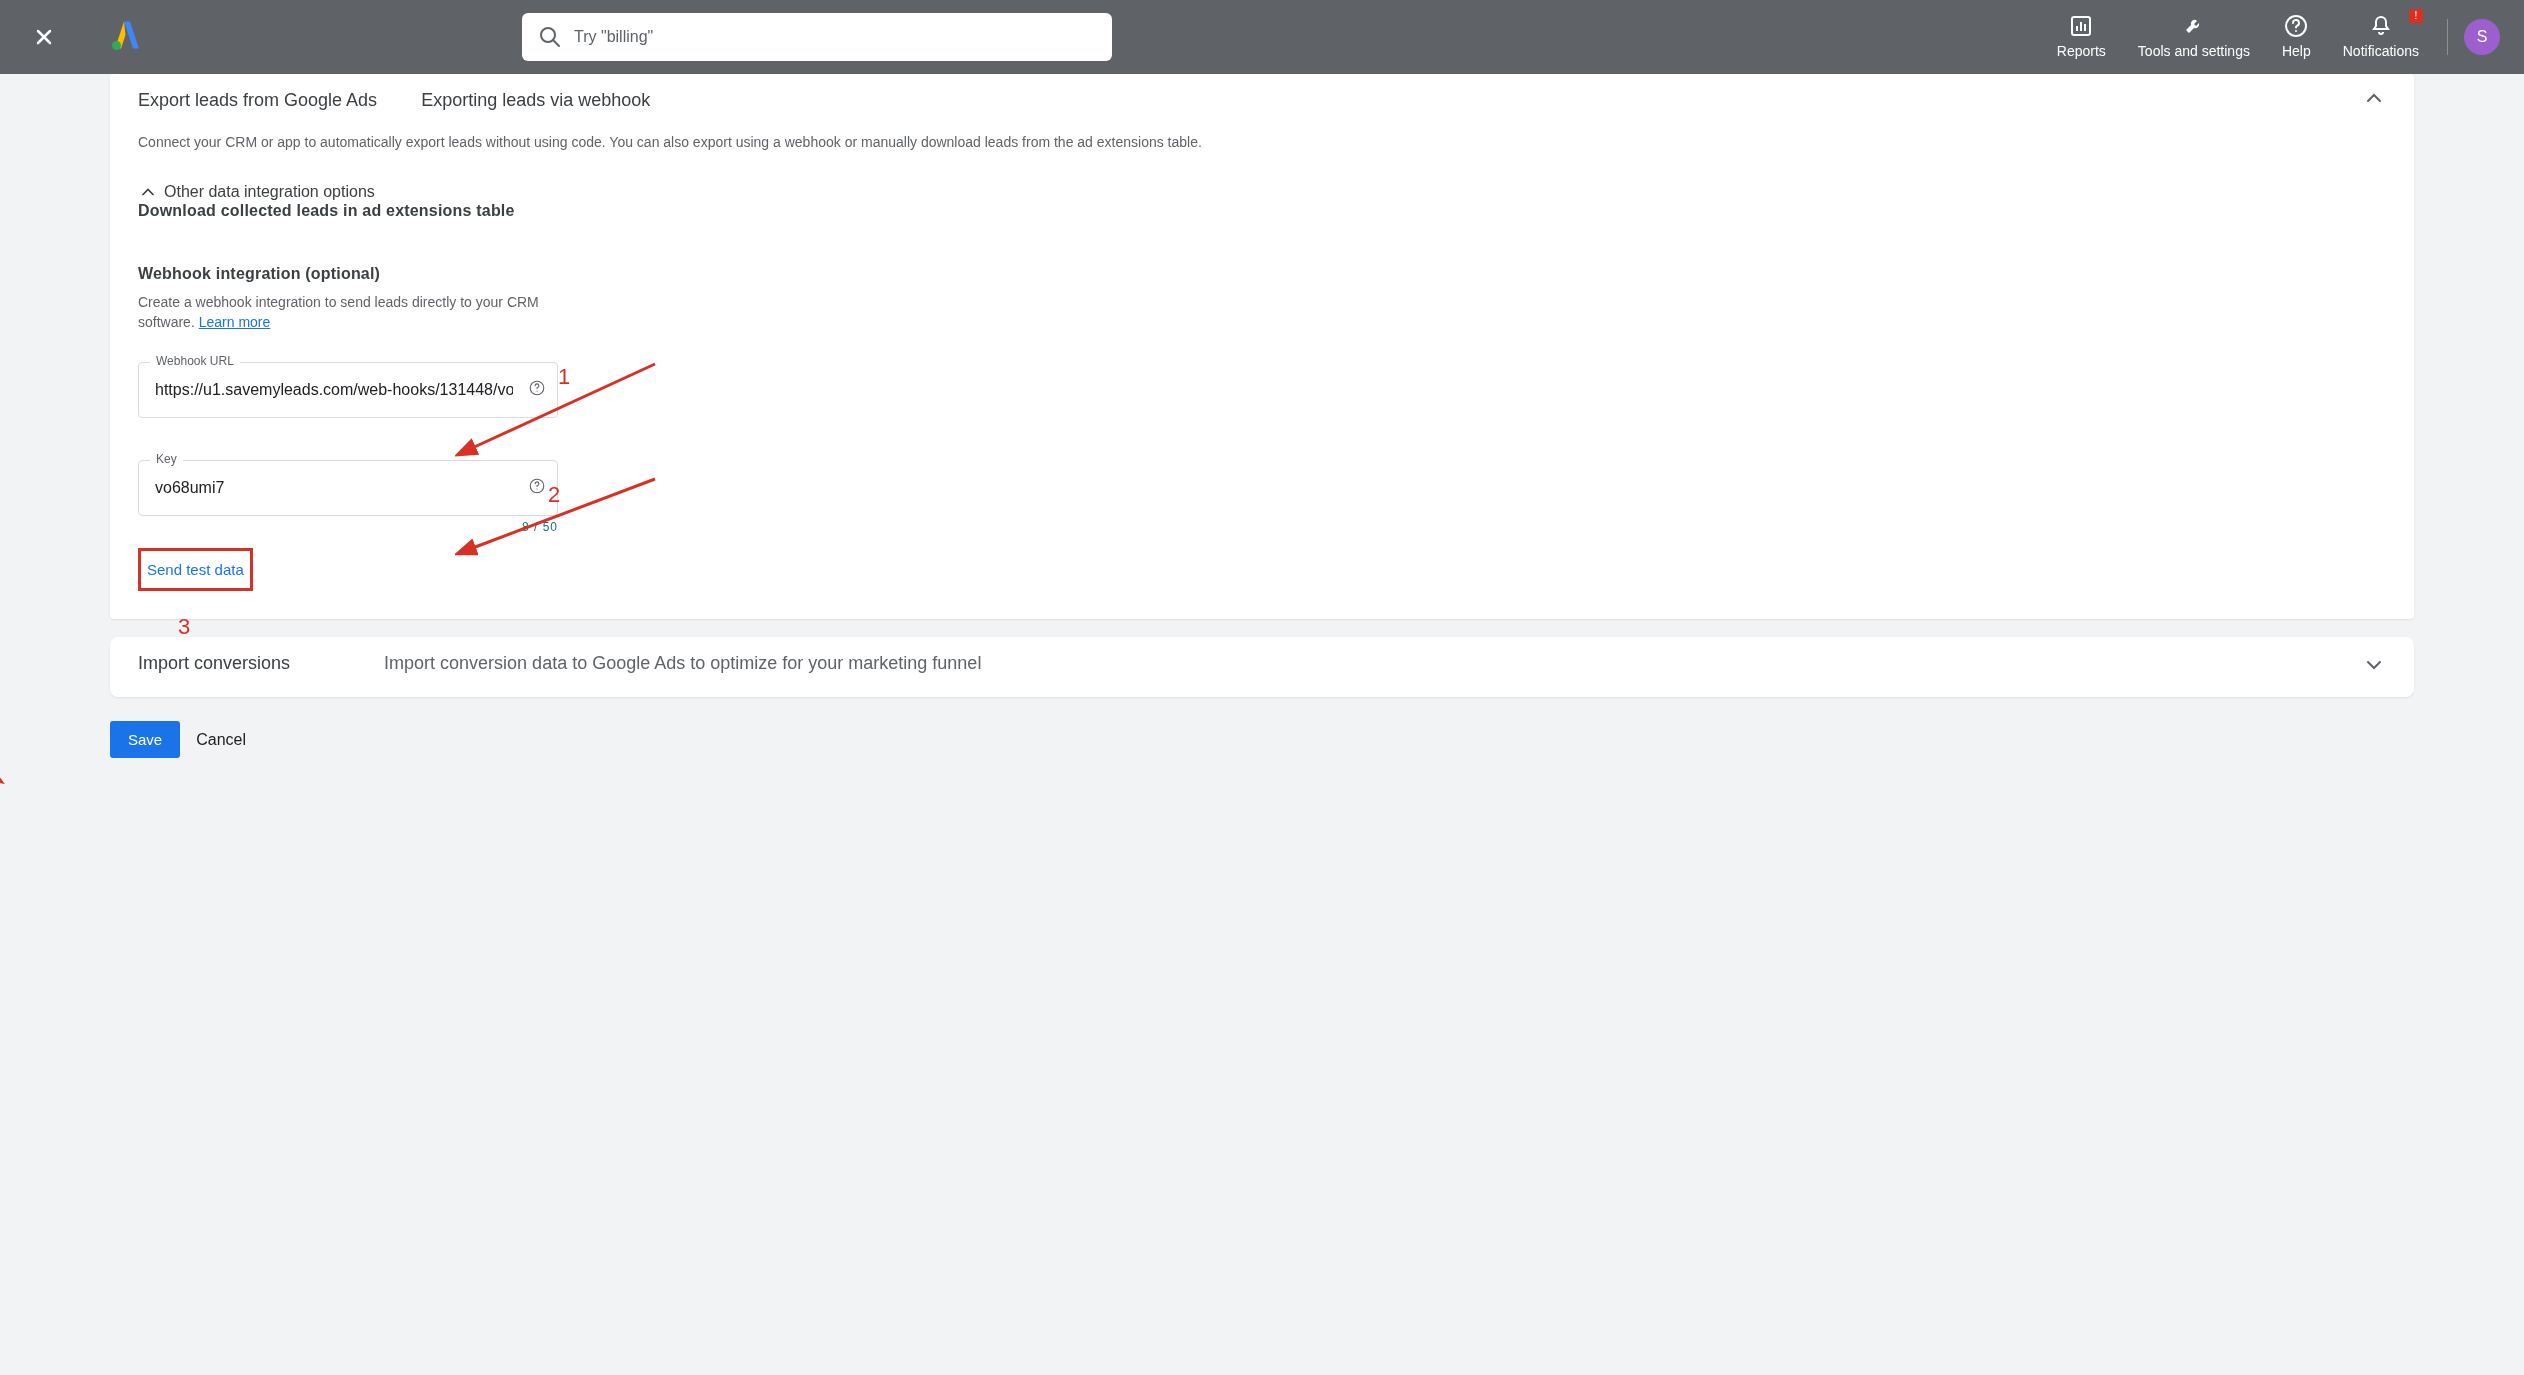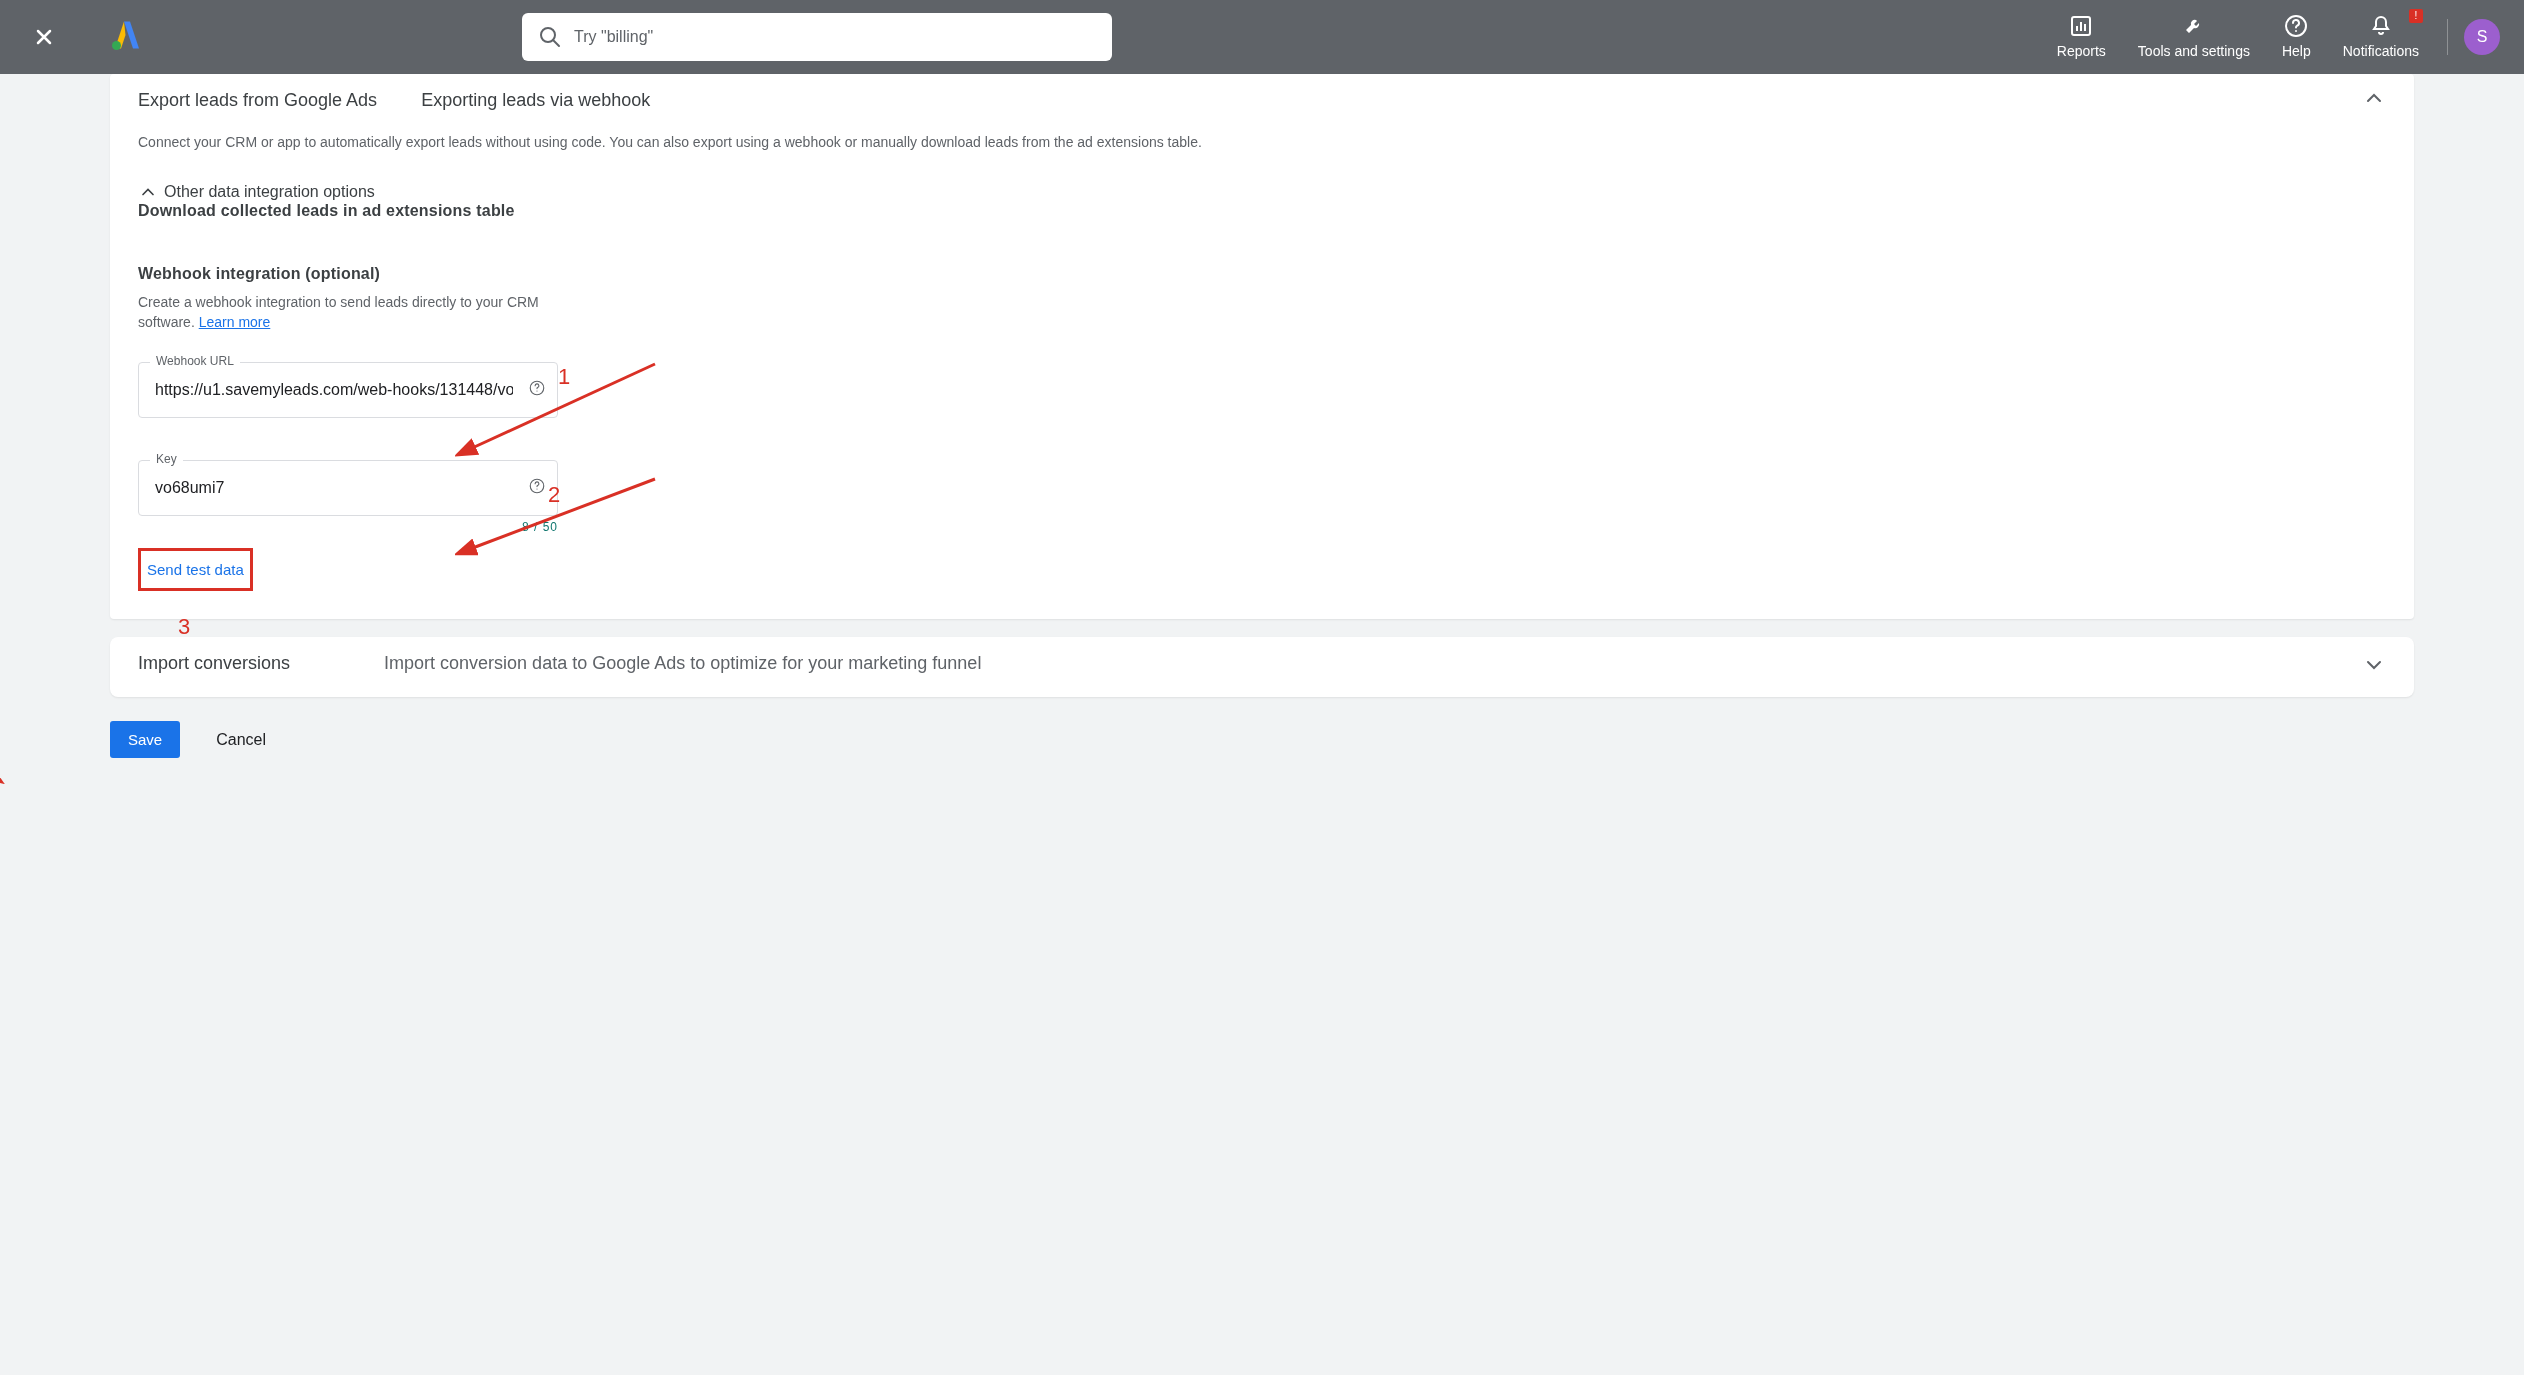--- a/index.html
+++ b/index.html
@@ -172,21 +172,21 @@
   background: #fff;
   border-radius: 8px;
   padding: 16px 28px;
   box-shadow: 0 1px 2px rgba(0,0,0,0.08);
   margin-top: 18px;
   display: flex;
   align-items: flex-start;
 }
 .card2-title { font-size: 18px; color: #3c4043; }
 .card2-desc { font-size: 18px; color: #5f6368; margin-left: 94px; }
-.actions { display: flex; gap: 36px; margin-top: 24px; align-items: center; }
+.actions { display: flex; gap: 16px; margin-top: 24px; align-items: center; }
 .save-btn {
   background: #1a73e8;
   color: #fff;
   border: none;
   padding: 10px 18px;
   font-size: 15px;
   border-radius: 3px;
   cursor: pointer;
 }
 .cancel-btn {

